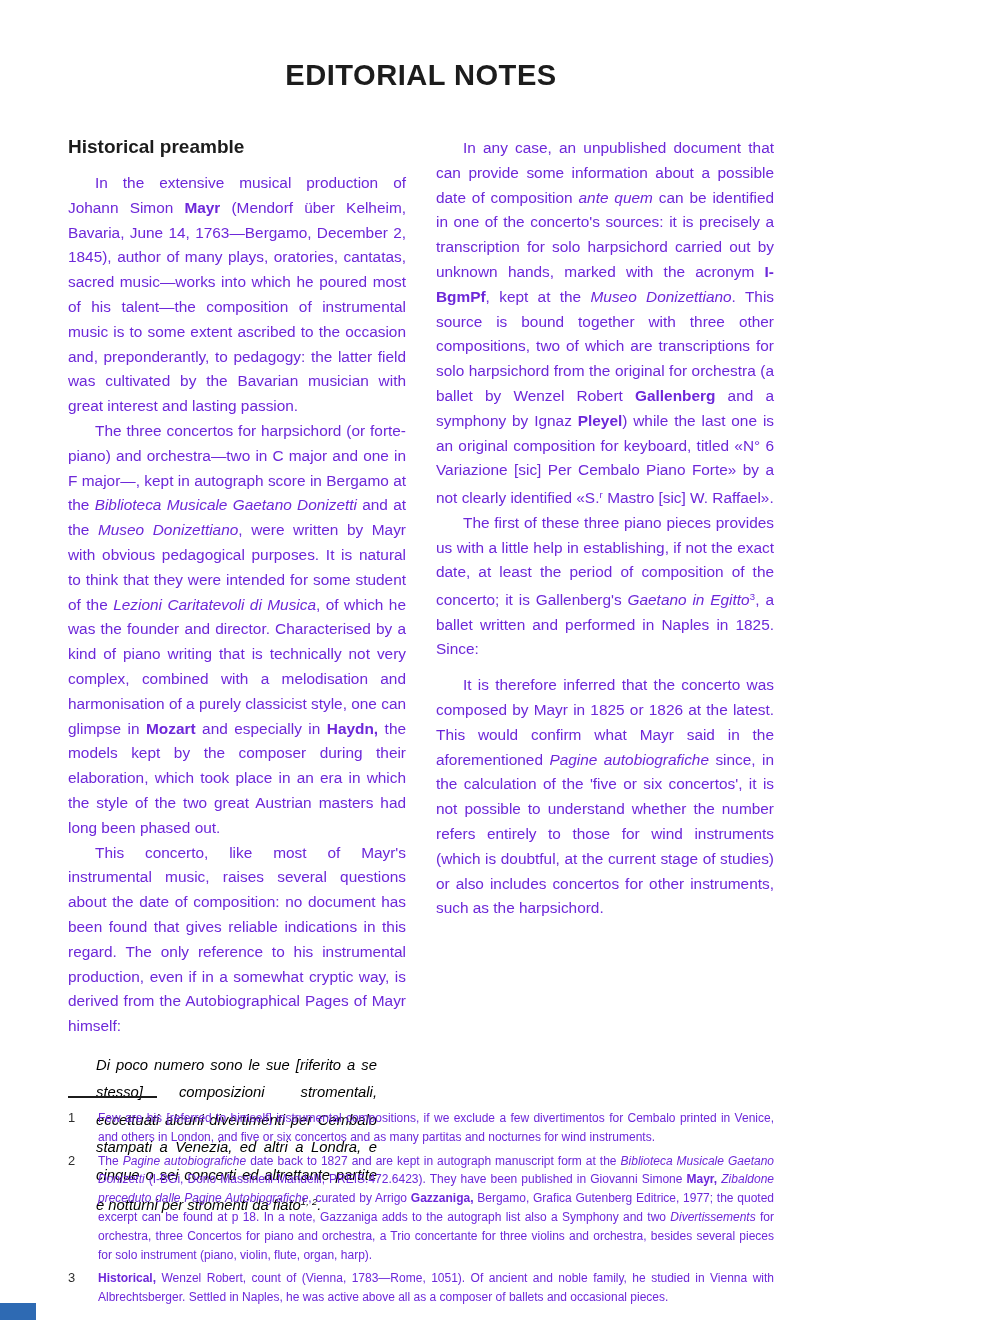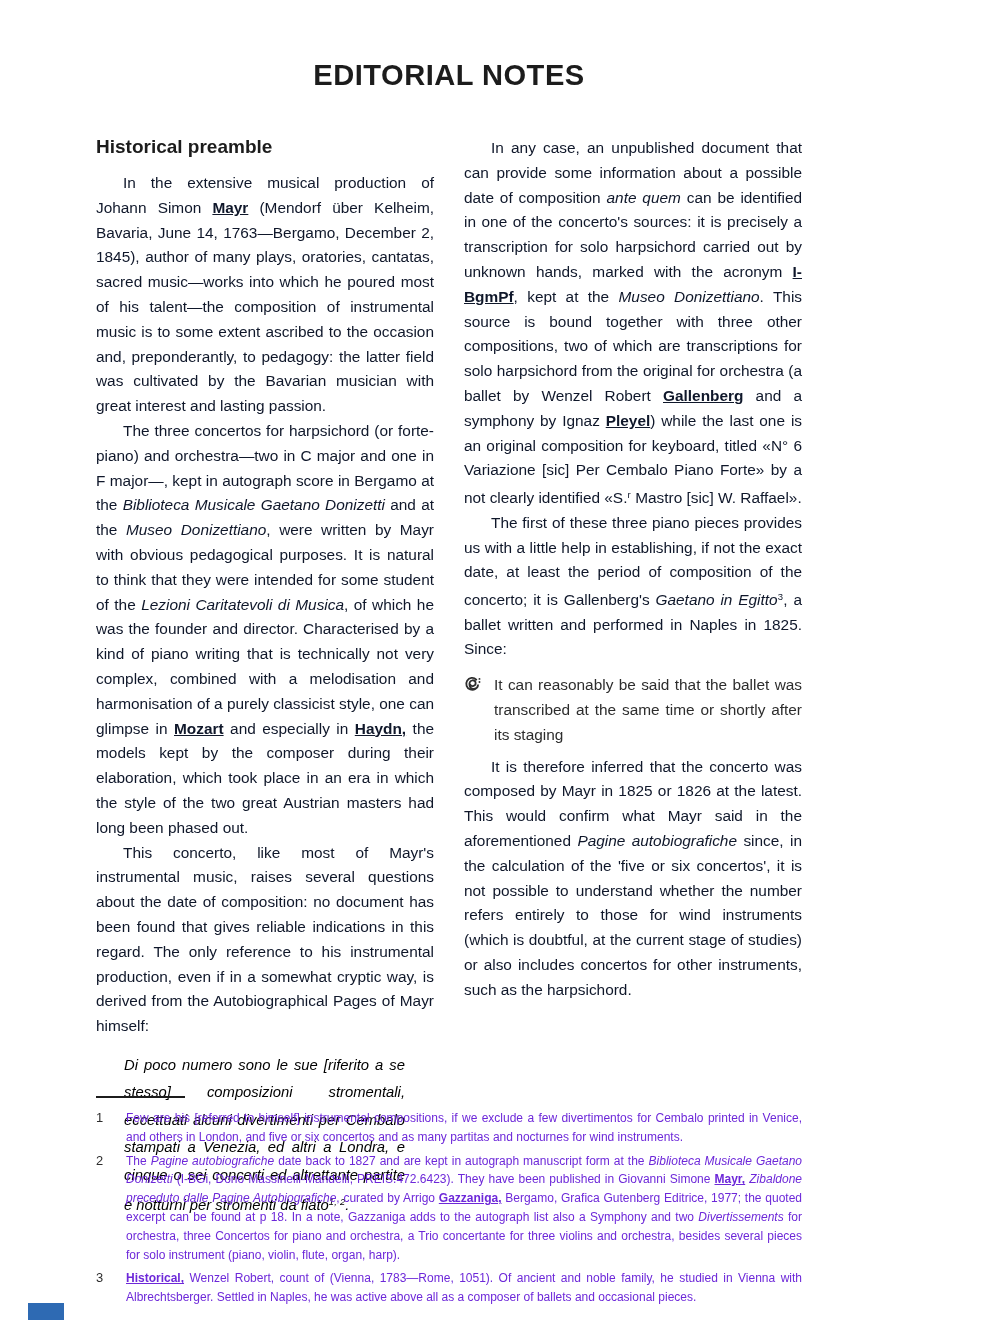--- a/index.html
+++ b/index.html
@@ -3,37 +3,37 @@
 <meta charset="utf-8">
 <style>
   html,body{margin:0;padding:0;background:#ffffff;}
   body{
     width:1005px;height:1320px;position:relative;
     font-family:"Liberation Sans","DejaVu Sans",sans-serif;
     color:#2d2d2d;-webkit-font-smoothing:antialiased;
   }
   .page{
     box-sizing:border-box;width:840px;height:1320px;
-    padding:58px 66px 16px 68px;position:relative;overflow:hidden;margin-left:28px;
+    padding:58px 66px 16px 68px;position:relative;overflow:hidden;
   }
   .page-title{
     margin:0 0 44px 0;text-align:center;
     font-size:30px;font-weight:700;letter-spacing:.5px;color:#1c1c1c;
     transform:scaleX(.97);
   }
   .columns{display:flex;gap:30px;}
   .col{width:414px;}
   .section-heading{
     margin:0 0 13px 0;font-size:19px;font-weight:700;color:#1c1c1c;
   }
   p.body{
     margin:0;font-size:15.4px;line-height:24.8px;text-align:justify;
-    text-indent:27px;color:#0f172a;hyphens:auto;-webkit-hyphens:auto;
+    text-indent:27px;color:#6d28d9;hyphens:auto;-webkit-hyphens:auto;
   }
-  .seg-b{font-weight:700;text-decoration:underline;}
+  .seg-b{font-weight:700;}
   .seg-i{font-style:italic;}
   .seg-sup{font-size:.62em;vertical-align:.5em;letter-spacing:.3px;}
   .quote{
     margin:13px 29px 0 28px;font-size:14.8px;line-height:27.4px;
     color:#000000;text-align:justify;hyphens:auto;
   }
   .bullet-list{margin:11px 0 7px 0;}
   .bullet-item{display:flex;margin:0 0 3px 0;}
   .bullet-icon{
     flex:0 0 30px;padding-top:3px;
@@ -70,30 +70,20 @@
       <p class="body"><span>The three concertos for harpsichord (or forte-piano) and orchestra—two in C major and one in F major—, kept in autograph score in Bergamo at the </span><span class="seg-i">Biblioteca Musicale Gaetano Donizetti</span><span> and at the </span><span class="seg-i">Museo Donizettiano</span><span>, were written by Mayr with obvious pedagogical purposes. It is natural to think that they were intended for some student of the </span><span class="seg-i">Lezioni Caritatevoli di Musica</span><span>, of which he was the founder and director. Characterised by a kind of piano writing that is technically not very complex, combined with a melodisation and harmonisation of a purely classicist style, one can glimpse in </span><span class="seg-b">Mozart</span><span> and especially in </span><span class="seg-b">Haydn,</span><span> the models kept by the composer during their elaboration, which took place in an era in which the style of the two great Austrian masters had long been phased out.</span></p>
       <p class="body"><span>This concerto, like most of Mayr's instrumental music, raises several questions about the date of composition: no document has been found that gives reliable indications in this regard. The only reference to his instrumental production, even if in a somewhat cryptic way, is derived from the Autobiographical Pages of Mayr himself:</span></p>
       <div class="quote"><span class="seg-i">Di poco numero sono le sue [riferito a se stesso] composizioni stromentali, eccettuati alcuni divertimenti per Cembalo stampati a Venezia, ed altri a Londra, e cinque o sei concerti ed altrettante partite e notturni per stromenti da fiato</span><span class="seg-i seg-sup">1, 2</span><span class="seg-i">.</span></div>
     </div>
 
     <div class="col">
       <p class="body"><span>In any case, an unpublished document that can provide some information about a possible date of composition </span><span class="seg-i">ante quem</span><span> can be identified in one of the concerto's sources: it is precisely a transcription for solo harpsichord carried out by unknown hands, marked with the acronym </span><span class="seg-b">I-BgmPf</span><span>, kept at the </span><span class="seg-i">Museo Donizettiano</span><span>. This source is bound together with three other compositions, two of which are transcriptions for solo harpsichord from the original for orchestra (a ballet by Wenzel Robert </span><span class="seg-b">Gallenberg</span><span> and a symphony by Ignaz </span><span class="seg-b">Pleyel</span><span>) while the last one is an original composition for keyboard, titled «N° 6 Variazione [sic] Per Cembalo Piano Forte» by a not clearly identified «S.</span><span class="seg-sup">r</span><span> Mastro [sic] W. Raffael».</span></p>
       <p class="body"><span>The first of these three piano pieces provides us with a little help in establishing, if not the exact date, at least the period of composition of the concerto; it is Gallenberg's </span><span class="seg-i">Gaetano in Egitto</span><span class="seg-sup">3</span><span>, a ballet written and performed in Naples in 1825. Since:</span></p>
 
       <div class="bullet-list">
-        <div class="bullet-item">
-          <span class="bullet-icon">
-            <svg width="17" height="17" viewBox="0 0 20 20">
-              <path d="M14.5 4.2 A7 7 0 1 0 16.6 10.1 A5.1 5.1 0 1 1 10.2 5 A3.4 3.4 0 1 1 7.2 9.8" fill="none" stroke="#2d2d2d" stroke-width="2.1" stroke-linecap="round"></path>
-              <circle cx="18.2" cy="3.4" r="1.15" fill="#2d2d2d"></circle>
-              <circle cx="18.2" cy="7.1" r="1.15" fill="#2d2d2d"></circle>
-            </svg>
-          </span>
-          <span class="bullet-text">It can reasonably be said that the ballet was transcribed at the same time or shortly after its staging</span>
-        </div>
       </div>
 
       <p class="body"><span>It is therefore inferred that the concerto was composed by Mayr in 1825 or 1826 at the latest. This would confirm what Mayr said in the aforementioned </span><span class="seg-i">Pagine autobiografiche</span><span> since, in the calculation of the 'five or six concertos', it is not possible to understand whether the number refers entirely to those for wind instruments (which is doubtful, at the current stage of studies) or also includes concertos for other instruments, such as the harpsichord.</span></p>
     </div>
   </div>
 
   <div class="footnotes">
     <div class="fn-rule"></div>
     <div class="fn">
       <span class="fn-num">1</span>

